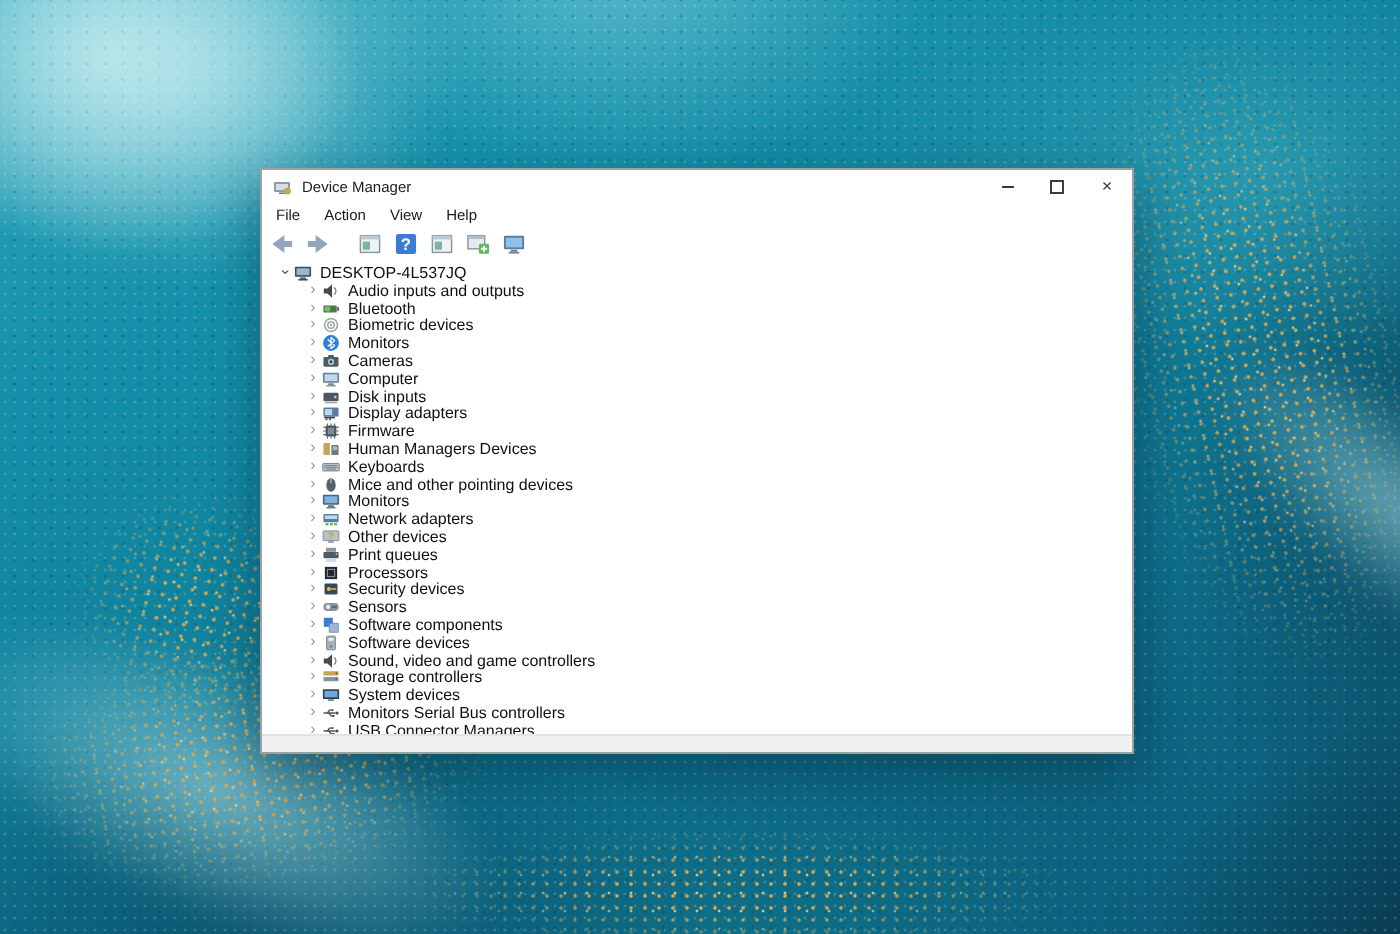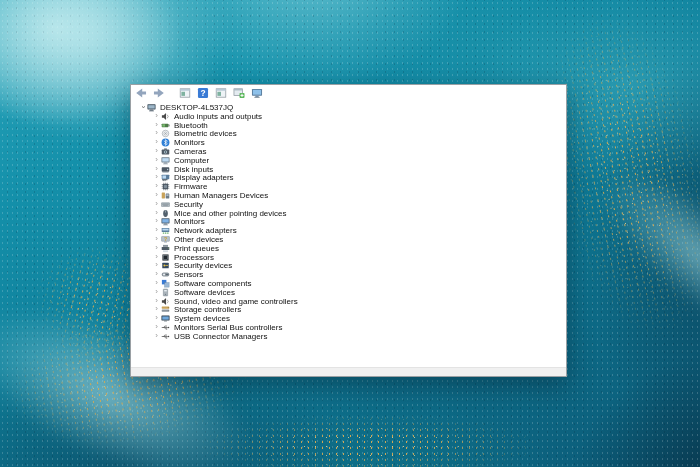--- a/index.html
+++ b/index.html
@@ -91,21 +91,47 @@
   <div class="swirl swirl-a"></div>
   <div class="swirl swirl-b"></div>
   <div class="gold gold-a"></div>
   <div class="gold gold-b"></div>
   <div class="gold gold-c"></div>
   <div class="gold gold-d"></div>
 </div>
 
 <div class="window">
 
-
+  <div class="titlebar">
+    <span class="app-icon">
+        <svg width="10" height="10" viewBox="0 0 10 10">
+          <rect x="1" y="2" width="8" height="5" rx="0.6" fill="#8f9aa3"></rect>
+          <rect x="2" y="3" width="6" height="3" fill="#d7dfe5"></rect>
+          <rect x="3.5" y="7.2" width="3" height="0.8" fill="#6e7984"></rect>
+          <circle cx="7.7" cy="6.6" r="1.7" fill="#c9a35a"></circle>
+        </svg>
+      </span>
+    <span class="title">Device Manager</span>
+    <span class="controls">
+      <span class="ctrl">
+          <span class="min-glyph"></span>
+        </span>
+      <span class="ctrl">
+          <span class="max-glyph"></span>
+        </span>
+      <span class="ctrl">×</span>
+    </span>
+  </div>
+
+  <div class="menubar" id="menubar">
+      <span class="menu-item">File</span>
+      <span class="menu-item">Action</span>
+      <span class="menu-item">View</span>
+      <span class="menu-item">Help</span>
+    </div>
 
   <div class="toolbar" id="toolbar">
       <button class="tb-btn">
         <span style="display: flex;">
           <svg width="12" height="12" viewBox="0 0 10 10">
             <path d="M6 1.2 L1 5 L6 8.8 V6.3 H9.2 V3.7 H6 Z" fill="#93a5bd"></path>
           </svg>
         </span>
       </button>
       <button class="tb-btn">
@@ -290,21 +316,21 @@
         <span class="tlabel">Human Managers Devices</span>
       </div>
       <div class="tree-row">
         <span class="chev">›</span>
         <span class="ticon">
           <svg width="9" height="9" viewBox="0 0 10 10">
             <rect x="0.4" y="3" width="9.2" height="4.2" rx="0.6" fill="#b9c2c9" stroke="#6d7a85" stroke-width="0.5"></rect>
             <path d="M1.4 4.2 H8.6 M1.4 5.2 H8.6 M2.4 6.2 H7.6" stroke="#6d7a85" stroke-width="0.5"></path>
           </svg>
         </span>
-        <span class="tlabel">Security</span>
+        <span class="tlabel">Keyboards</span>
       </div>
       <div class="tree-row">
         <span class="chev">›</span>
         <span class="ticon">
           <svg width="9" height="9" viewBox="0 0 10 10">
             <ellipse cx="5" cy="5" rx="2.6" ry="3.8" fill="#53616d"></ellipse>
             <path d="M5 1.6 V4" stroke="#c4d0da" stroke-width="0.6"></path>
           </svg>
         </span>
         <span class="tlabel">Mice and other pointing devices</span>

